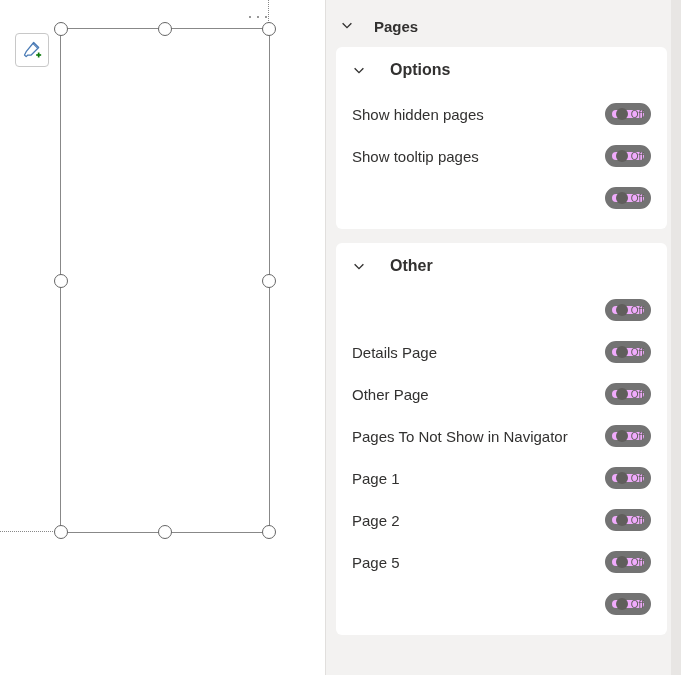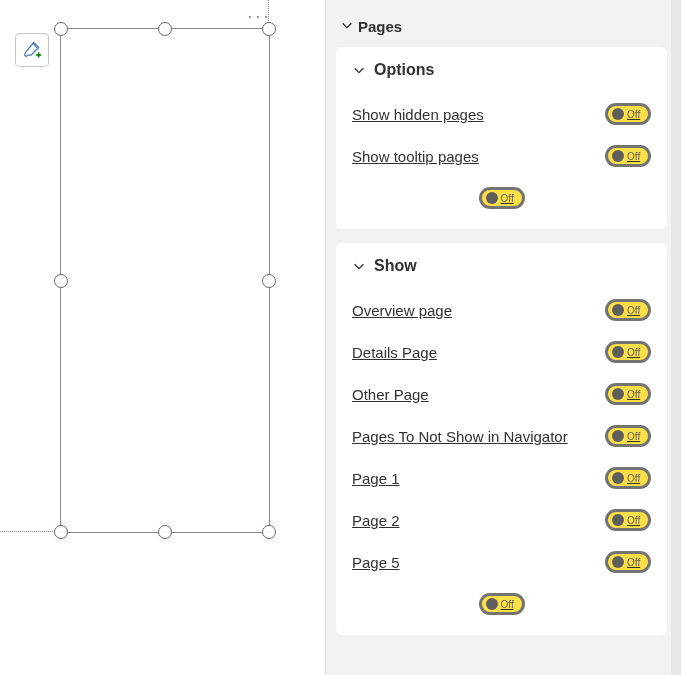--- a/index.html
+++ b/index.html
@@ -95,63 +95,62 @@
       top: 0;
       width: 10px;
       height: 100%;
       background: #e8e6e4;
     }
     .section-header {
       display: flex;
       align-items: flex-start;
       padding: 10px 4px 12px 4px;
       cursor: pointer;
-      gap: 4px;
+      gap: 20px;
     }
     .section-header .label {
       font-weight: 600;
       font-size: 15px;
     }
     .card {
       background: #fff;
       border-radius: 6px;
       padding: 14px 16px 10px 16px;
       margin-bottom: 14px;
       margin-right: 10px;
     }
     .card-header {
       display: flex;
       align-items: center;
-      gap: 8px;
+      gap: 24px;
       margin-bottom: 14px;
       cursor: pointer;
     }
     .card-header .label {
       font-weight: 600;
       font-size: 16px;
     }
     .row {
       display: flex;
       align-items: center;
-      justify-content: center;
+      justify-content: flex-end;
       min-height: 42px;
-      text-decoration: underline;
     }
     .row-label {
       font-size: 15px;
       color: #323130;
       flex: 1;
       padding-right: 8px;
     }
     .toggle {
       width: 46px;
       height: 22px;
-      border: 3px solid #737373;
+      border: 7px solid #737373;
       border-radius: 11px;
-      background: #fde047;
+      background: #f0abfc;
       position: relative;
       cursor: pointer;
       display: flex;
       align-items: center;
       flex-shrink: 0;
     }
     .toggle-knob {
       width: 12px;
       height: 12px;
       border-radius: 50%;
@@ -231,24 +230,23 @@
         <span class="toggle-text">Off</span>
       </div>
     </div>
   </div>
 
   <div class="card">
     <div class="card-header">
       <svg class="chevron-down" viewBox="0 0 16 16">
           <path d="M3 6 L8 11 L13 6" fill="none" stroke="#323130" stroke-width="1.6"></path>
         </svg>
-      <span class="label">Show</span>
-    </div>
-    <div class="row">
-      <span class="row-label">Overview page</span>
+      <span class="label">Other</span>
+    </div>
+    <div class="row">
       <div class="toggle">
         <div class="toggle-knob"></div>
         <span class="toggle-text">Off</span>
       </div>
     </div>
     <div class="row">
       <span class="row-label">Details Page</span>
       <div class="toggle">
         <div class="toggle-knob"></div>
         <span class="toggle-text">Off</span>

